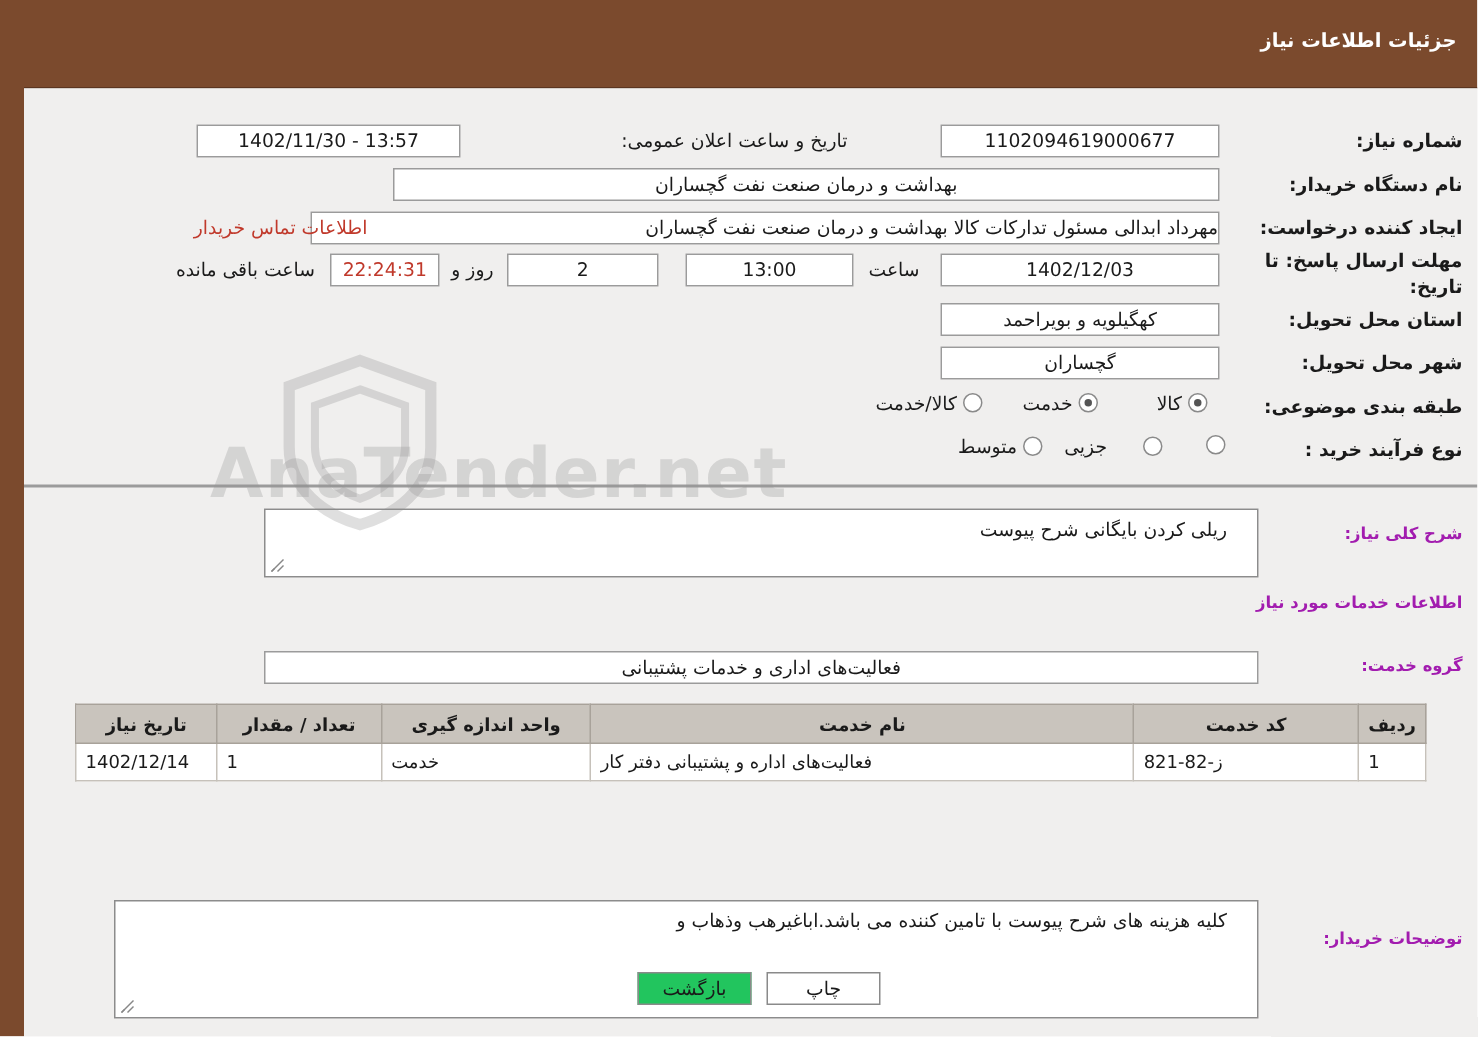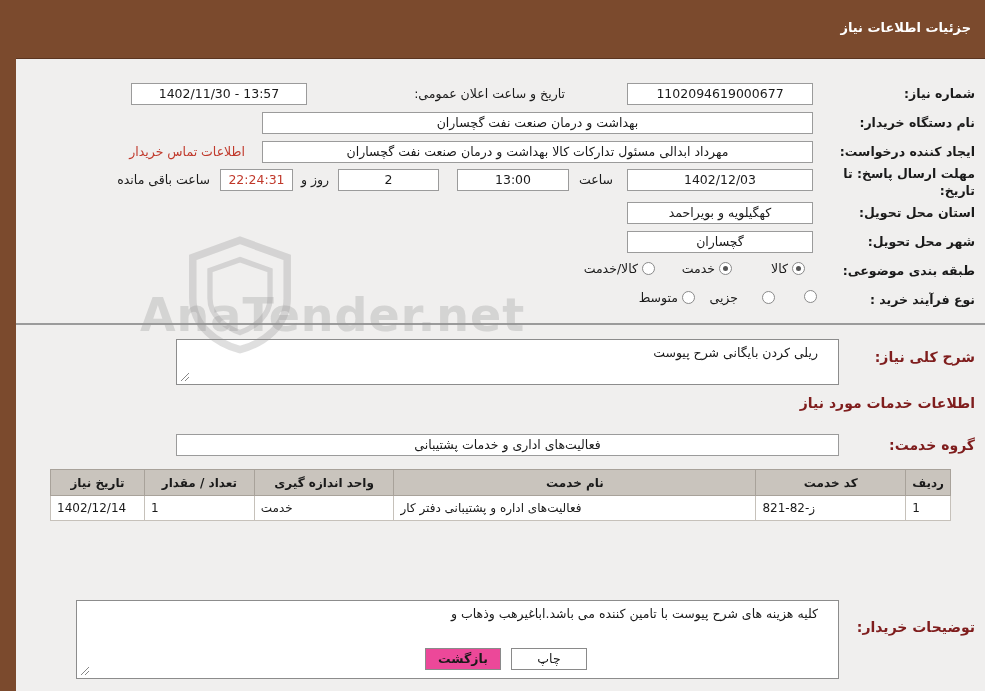--- a/index.html
+++ b/index.html
@@ -142,23 +142,23 @@
     overflow: hidden;
   }
   .resize-handle {
     position: absolute;
     right: auto; left: 3px; bottom: 2px;
     width: 10px; height: 10px;
     opacity: .7;
   }
   .sec-title {
     position: absolute;
-    font-size: 14px;
-    font-weight: bold;
-    color: #7f1d1d;
+    font-size: 11px;
+    font-weight: bold;
+    color: #a21caf;
     white-space: nowrap;
   }
   table.grid {
     position: absolute;
     border-collapse: collapse;
     font-size: 12px;
     background: #ffffff;
   }
   table.grid th {
     background: #c9c4bd;
@@ -181,21 +181,21 @@
     position: absolute;
     height: 22px;
     border: 1px solid #8a8a8a;
     font-size: 12.5px;
     line-height: 20px;
     text-align: center;
     cursor: pointer;
     color: #1a1a1a;
   }
   .btn.print { background: #ffffff; }
-  .btn.back { background: #ec4899; font-weight: bold; }
+  .btn.back { background: #22c55e; }
 </style>
 </head>
 <body>
 
 <div class="page">
 
   <div class="titlebar">
     <div class="title">جزئیات اطلاعات نیاز</div>
   </div>
   <div class="leftstrip"></div>
@@ -206,21 +206,21 @@
 
       <div class="lbl" style="right:10px; top:27px;">شماره نیاز:</div>
       <div class="fld" style="right:172px; top:24px; width:186px;">1102094619000677</div>
       <div class="lbl n" style="right:420px; top:27px;">تاریخ و ساعت اعلان عمومی:</div>
       <div class="fld" style="right:678px; top:24px; width:176px;">13:57 - 1402/11/30</div>
 
       <div class="lbl" style="right:10px; top:56px;">نام دستگاه خریدار:</div>
       <div class="fld" style="right:172px; top:53px; width:551px;">بهداشت و درمان صنعت نفت گچساران</div>
 
       <div class="lbl" style="right:10px; top:85px;">ایجاد کننده درخواست:</div>
-      <div class="fld" style="right:172px; top:82px; width:551px; text-align:center;margin-left:12px;">مهرداد ابدالی مسئول تدارکات کالا  بهداشت و درمان صنعت نفت گچساران</div>
+      <div class="fld" style="right:172px; top:82px; width:606px; text-align:right;margin-left:12px;">مهرداد ابدالی مسئول تدارکات کالا  بهداشت و درمان صنعت نفت گچساران</div>
       <div class="link" style="right:740px; top:85px;">اطلاعات تماس خریدار</div>
 
       <div class="lbl" style="right:10px; top:106px; line-height:17px; text-align:right; width:150px; white-space:normal;">
         <span>مهلت ارسال پاسخ: تا تاریخ:</span>
       </div>
       <div class="fld" style="right:172px; top:110px; width:186px;">1402/12/03</div>
       <div class="lbl n" style="right:372px; top:113px;">ساعت</div>
       <div class="fld" style="right:416px; top:110px; width:112px;">13:00</div>
       <div class="fld" style="right:546px; top:110px; width:101px;">2</div>
       <div class="lbl n" style="right:656px; top:113px;">روز و</div>

